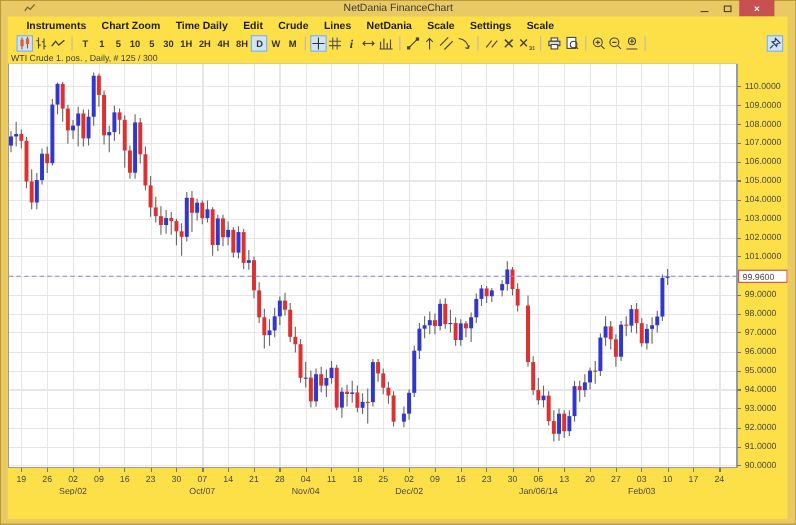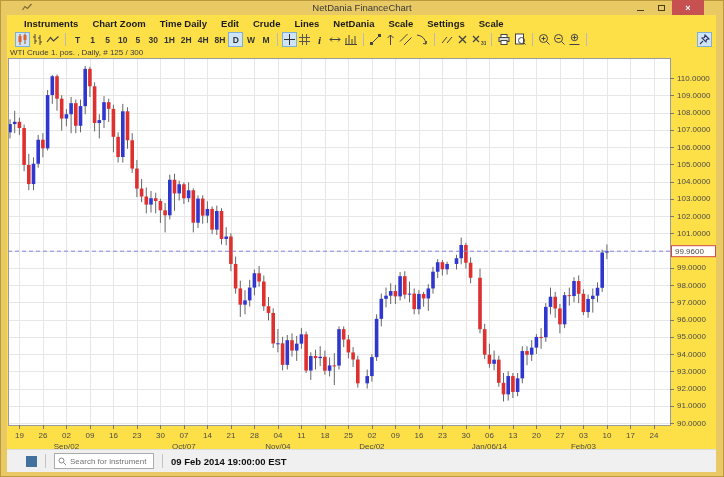--- a/index.html
+++ b/index.html
@@ -631,30 +631,15 @@
           <text x="646.9" y="380" text-anchor="middle">24</text>
           <text x="59.400000000000006" y="391" text-anchor="middle">Sep/02</text>
           <text x="176.9" y="391" text-anchor="middle">Oct/07</text>
           <text x="270.90000000000003" y="391" text-anchor="middle">Nov/04</text>
           <text x="364.90000000000003" y="391" text-anchor="middle">Dec/02</text>
           <text x="482.40000000000003" y="391" text-anchor="middle">Jan/06/14</text>
           <text x="576.4" y="391" text-anchor="middle">Feb/03</text>
         </g>
       </svg>
 
-    <div class="statusbar">
-      <span class="bluesq"></span>
-      <span class="ssep"></span>
-      <span class="searchbox">
-        <span class="icon">
-          <svg width="9" height="9" viewBox="0 0 9 9">
-              <circle cx="3.5" cy="3.5" r="2.5" fill="none" stroke="#888"></circle>
-              <path d="M5.5 5.5l2.5 2.5" stroke="#888"></path>
-            </svg>
-        </span>
-        <input type="text" placeholder="Search for instrument" style="">
-      </span>
-      <span class="ssep"></span>
-      <span class="timestamp">09 Feb 2014 19:00:00 EST</span>
-    </div>
 
   </div>
 </div>
 
 </body></html>

